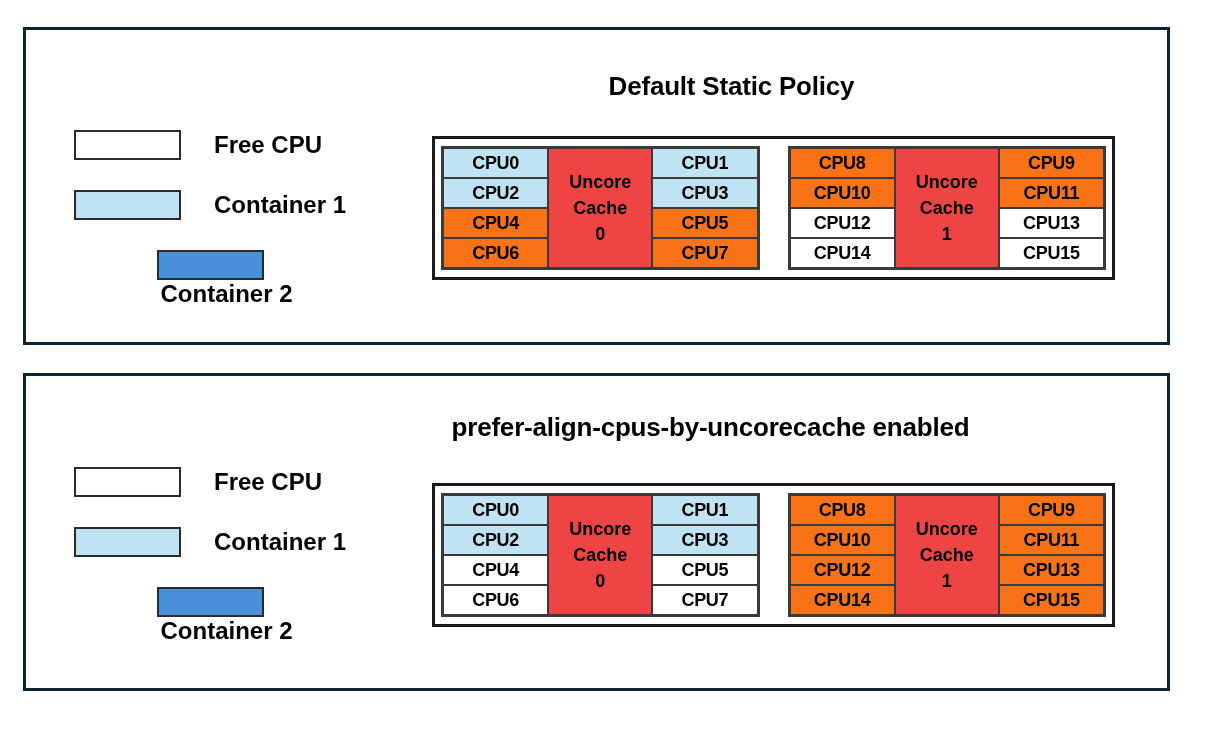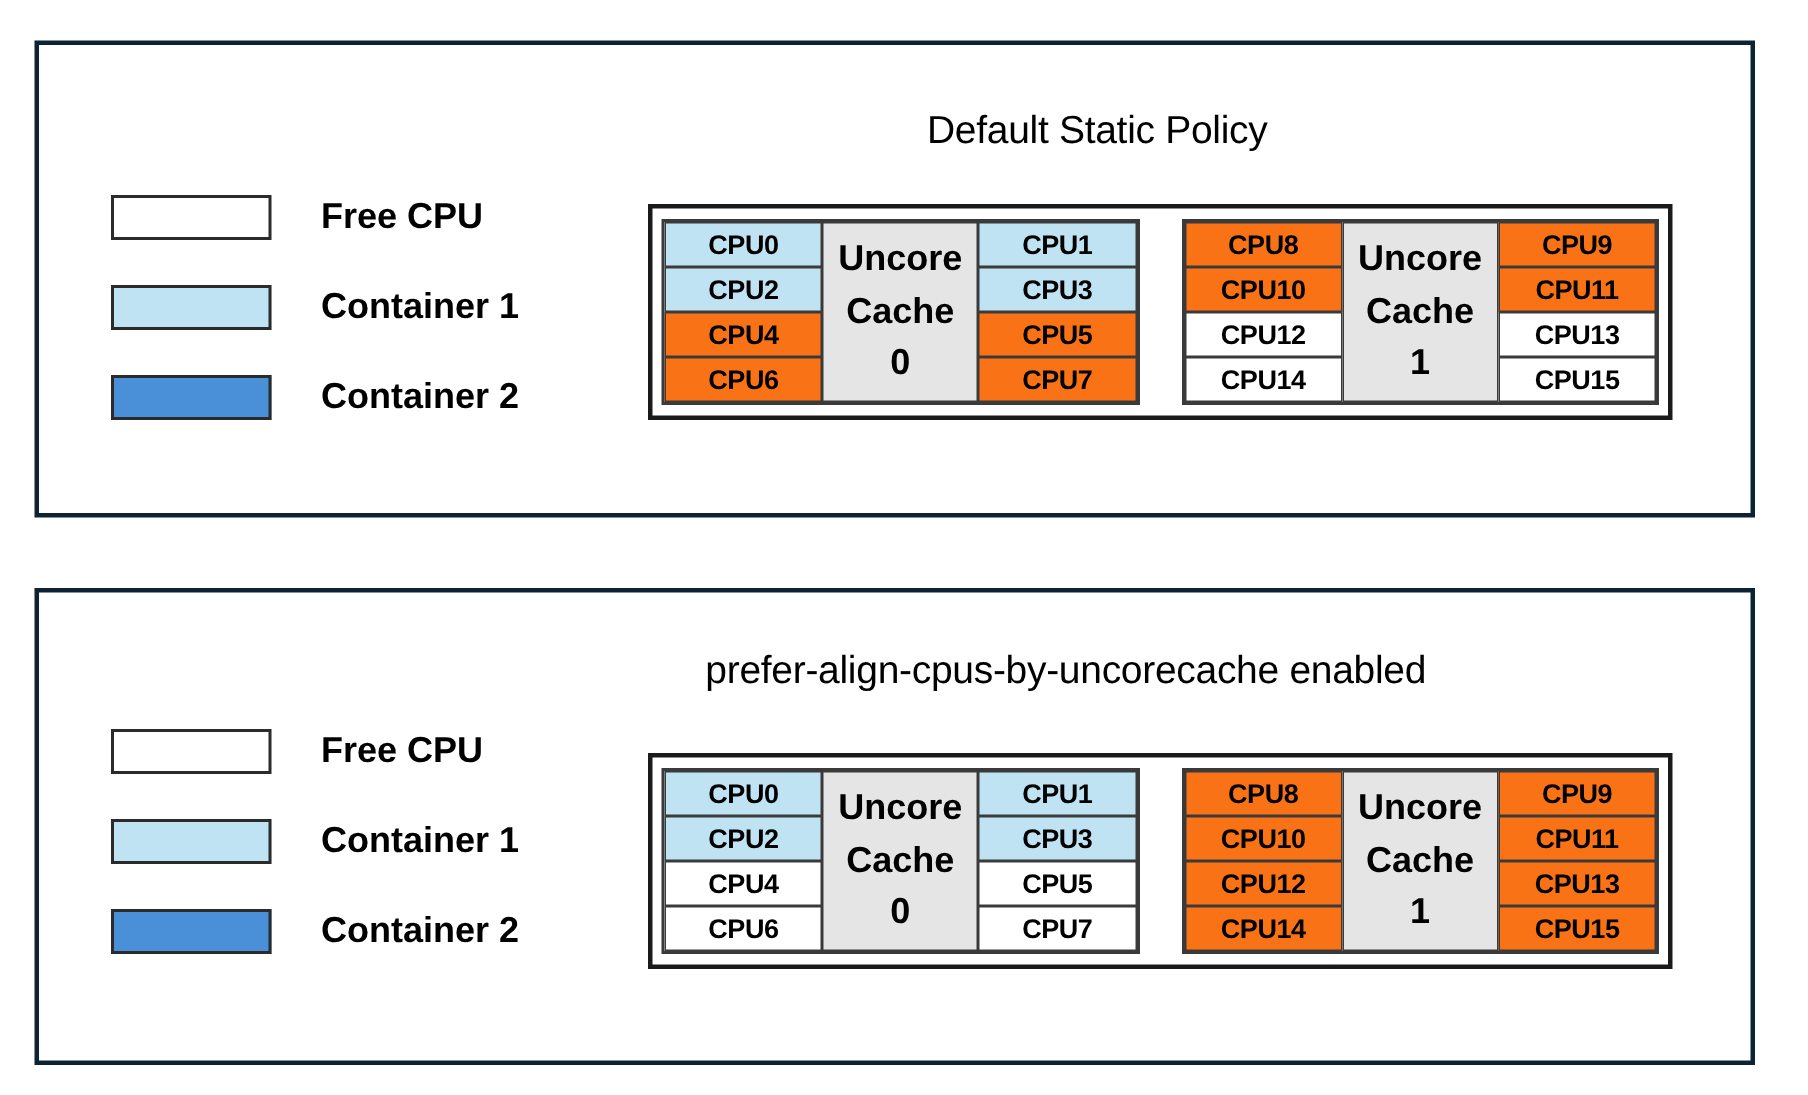--- a/index.html
+++ b/index.html
@@ -17,28 +17,28 @@
 
   .panel {
     position: absolute;
     left: 23px;
     width: 1147px;
     border: 3px solid #0d2333;
     box-sizing: border-box;
     background: #ffffff;
   }
   #panel-default { top: 27px;  height: 318px; }
-  #panel-prefer  { top: 392px; height: 318px; padding-left: 40px; }
+  #panel-prefer  { top: 373px; height: 318px; padding-left: 40px; }
 
   .panel-title {
     position: absolute;
     left: 0;
     right: 0;
     text-align: center;
-    font-weight: normal;
+    font-weight: bold;
     color: #000000;
     letter-spacing: -0.2px;
   }
   #panel-default .panel-title {
     top: 41px;
     font-size: 26px;
     padding-left: 270px;
   }
   #panel-prefer .panel-title {
     top: 36px;
@@ -53,21 +53,21 @@
   }
   #panel-default .legend { top: 100px; }
   #panel-prefer  .legend { top: 91px; }
 
   .legend-row {
     display: flex;
     align-items: center;
     height: 30px;
     margin-bottom: 30px;
   }
-  .legend-row:last-child { margin-bottom: 0; }
+  .legend-row:last-child { margin-bottom: 0; flex-direction: column; }
 
   .legend-swatch {
     width: 107px;
     height: 30px;
     border: 2px solid #2b2b2b;
     box-sizing: border-box;
     flex: 0 0 auto;
   }
   .legend-label {
     margin-left: 33px;
@@ -116,27 +116,27 @@
     font-weight: bold;
     color: #000000;
     letter-spacing: -0.3px;
   }
   .cpu-cell.free      { background: #ffffff; }
   .cpu-cell.container1{ background: #bfe3f2; }
   .cpu-cell.container2{ background: #f97316; }
 
   .uncore-cell {
     flex: 0 0 104px;
-    background: #e5e5e5;
+    background: #ef4444;
     border: 1px solid #3a3a3a;
     box-sizing: border-box;
     display: flex;
     flex-direction: column;
     justify-content: center;
-    font-size: 24px;
+    font-size: 18px;
     font-weight: bold;
     color: #000000;
     line-height: 1.45;
     text-align: center;
   }
 </style>
 </head>
 <body>
 
 <section class="panel" id="panel-default">

